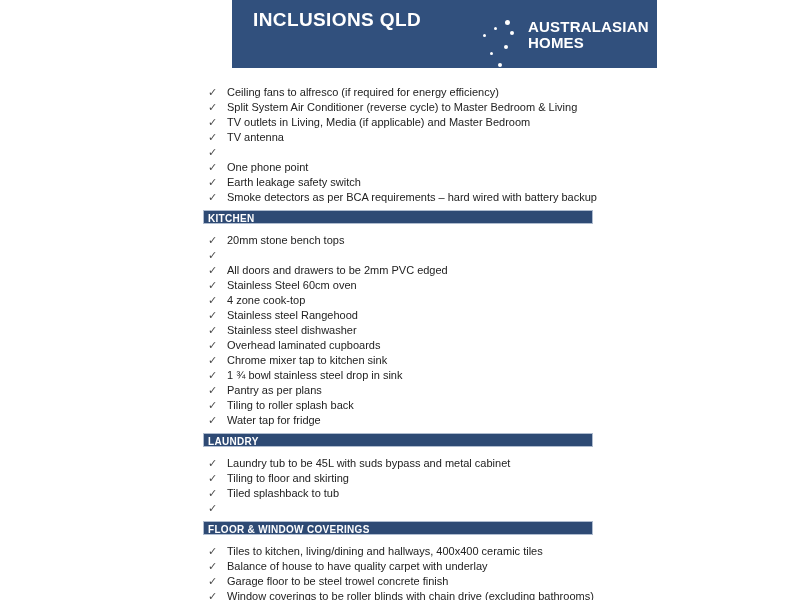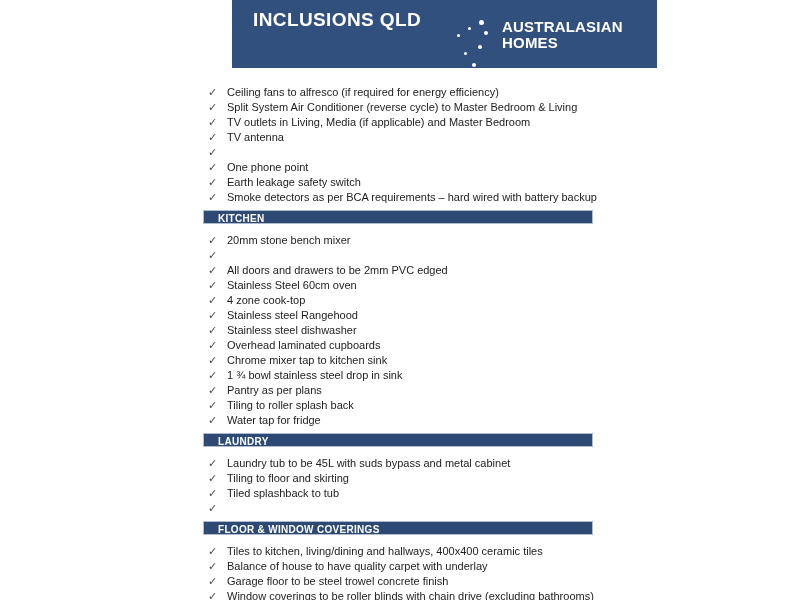--- a/index.html
+++ b/index.html
@@ -13,40 +13,40 @@
   *{margin:0;padding:0;box-sizing:border-box;}
   html,body{width:800px;height:600px;overflow:hidden;background:var(--page-bg);
     font-family:"Liberation Sans", sans-serif;}
   .canvas{position:relative;width:800px;height:600px;background:var(--page-bg);}
   .page{position:absolute;left:188px;top:0;width:425px;height:600px;background:var(--page-bg);}
 
   
   .doc-header{position:relative;width:425px;height:68px;background:var(--header-bg);margin-left:44px;}
   .doc-title{position:absolute;left:21px;top:9px;color:#FFFFFF;font-size:19px;
     font-weight:bold;letter-spacing:.4px;}
-  .brand{position:absolute;left:224px;top:0;width:185px;height:68px;}
+  .brand{position:absolute;left:250px;top:0;width:185px;height:68px;}
   .stars{position:absolute;left:0;top:16px;width:36px;height:52px;}
   .stars i{position:absolute;display:block;background:#FFFFFF;border-radius:50%;}
   .stars .s1{left:23px;top:4px;width:5px;height:5px;}
   .stars .s2{left:12px;top:11px;width:3px;height:3px;}
   .stars .s3{left:28px;top:15px;width:4px;height:4px;}
   .stars .s4{left:1px;top:18px;width:3px;height:3px;}
   .stars .s5{left:22px;top:29px;width:4px;height:4px;}
   .stars .s6{left:8px;top:36px;width:3px;height:3px;}
   .stars .s7{left:16px;top:47px;width:4px;height:4px;}
   .brand-text{position:absolute;left:46px;top:19px;color:#FFFFFF;font-weight:bold;
     font-size:15px;line-height:16px;letter-spacing:.2px;}
   .brand-text span{display:block;}
 
   
   .doc-body{padding-top:17px;}
   .sec-bar{margin:5px 0 9px 15px;width:390px;height:14px;background:var(--bar-bg);
     border:1px solid var(--bar-border);line-height:12px;}
   .sec-title{color:#FFFFFF;font-size:10px;font-weight:bold;letter-spacing:.3px;
-    padding-left:14px;}
+    padding-left:4px;}
   ul.items{list-style:none;}
   li.item{position:relative;height:15px;line-height:15px;padding-left:39px;
     color:var(--text);font-size:11px;white-space:nowrap;}
   li.item .check{position:absolute;left:20px;top:0;color:var(--check);
     font-size:11px;font-family:"DejaVu Sans", sans-serif;}
 </style>
 </head>
 <body>
 
 <div class="canvas">
@@ -116,21 +116,21 @@
 </ul>
   </section>
 
   <section class="sec">
     <div class="sec-bar">
       <span class="sec-title">KITCHEN</span>
     </div>
     <ul class="items">
   <li class="item">
     <span class="check">✓</span>
-    <span class="item-text">20mm stone bench mixer</span>
+    <span class="item-text">20mm stone bench tops</span>
   </li>
 
   <li class="item">
     <span class="check">✓</span>
   </li>
 
   <li class="item">
     <span class="check">✓</span>
     <span class="item-text">All doors and drawers to be 2mm PVC edged</span>
   </li>

